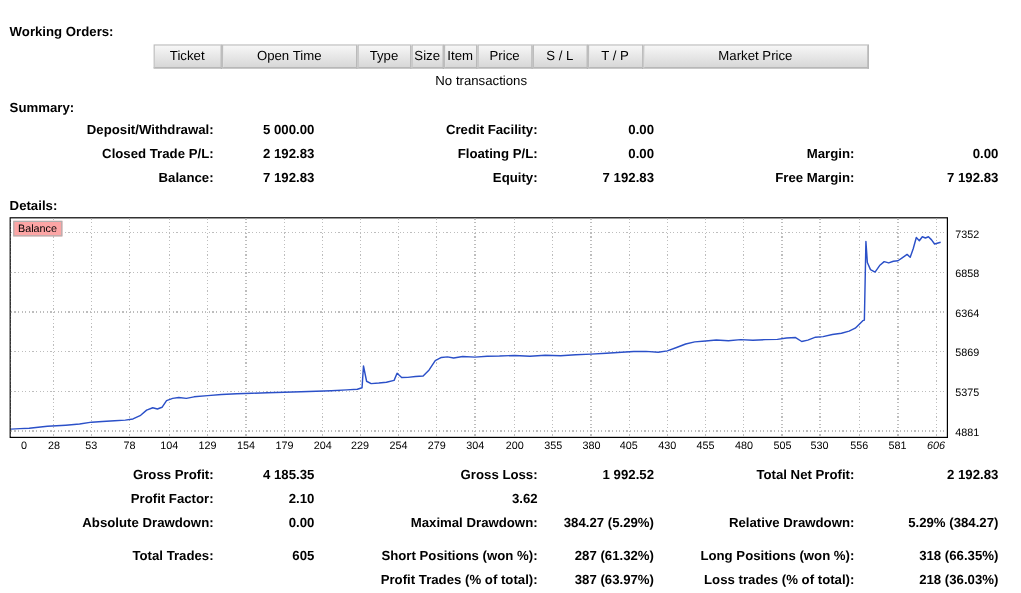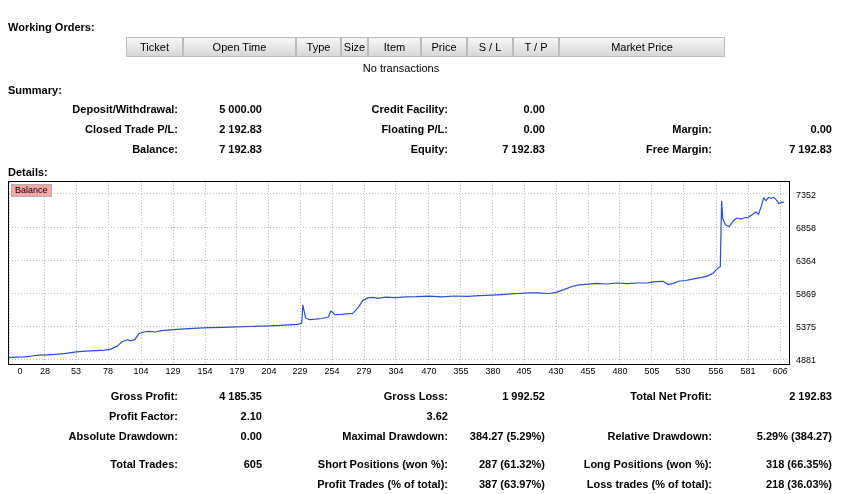--- a/index.html
+++ b/index.html
@@ -18,22 +18,22 @@
   
   .wo-header { display:flex;justify-content:center; }
   .hcell {
     height:20px; line-height:18px; text-align:center; font-size:11px;
     background:linear-gradient(#f7f7f7,#d7d7d7);
     border:1px solid; border-color:#ffffff #8c8c8c #8c8c8c #ffffff;
     outline:1px solid #bdbdbd; outline-offset:-1px;
     white-space:nowrap; overflow:hidden; cursor:default;
   }
   .hcell.c0{width:57px}.hcell.c1{width:113px}.hcell.c2{width:45px}
-  .hcell.c3{width:27px}.hcell.c4{width:53px}.hcell.c5{width:46px}
-  .hcell.c6{width:46px}.hcell.c7{width:46px}.hcell.c8{width:166px}
+  .hcell.c3{width:27px}.hcell.c4{width:28px}.hcell.c5{width:46px}
+  .hcell.c6{width:46px}.hcell.c7{width:46px}.hcell.c8{width:188px}
 
   .empty-text { width:786px; text-align:center; padding:4px 0; line-height:14px; }
 
   
   .pair-row {
     display:grid; grid-template-columns:170px 84px 186px 97px 167px 120px;
     height:20px; align-items:center;
   }
   .pair-row.gap { margin-top:8px; }
   .plabel, .pvalue { text-align:right; font-weight:bold; white-space:nowrap; }
@@ -129,21 +129,21 @@
       <div class="x-label" style="left: 88px;">78</div>
       <div class="x-label" style="left: 121px;">104</div>
       <div class="x-label" style="left: 153px;">129</div>
       <div class="x-label" style="left: 185px;">154</div>
       <div class="x-label" style="left: 217px;">179</div>
       <div class="x-label" style="left: 249px;">204</div>
       <div class="x-label" style="left: 280px;">229</div>
       <div class="x-label" style="left: 312px;">254</div>
       <div class="x-label" style="left: 344px;">279</div>
       <div class="x-label" style="left: 376px;">304</div>
-      <div class="x-label" style="left: 409px;">470</div>
+      <div class="x-label" style="left: 409px;">200</div>
       <div class="x-label" style="left: 441px;">355</div>
       <div class="x-label" style="left: 473px;">380</div>
       <div class="x-label" style="left: 504px;">405</div>
       <div class="x-label" style="left: 536px;">430</div>
       <div class="x-label" style="left: 568px;">455</div>
       <div class="x-label" style="left: 600px;">480</div>
       <div class="x-label" style="left: 632px;">505</div>
       <div class="x-label" style="left: 663px;">530</div>
       <div class="x-label" style="left: 696px;">556</div>
       <div class="x-label" style="left: 728px;">581</div>

